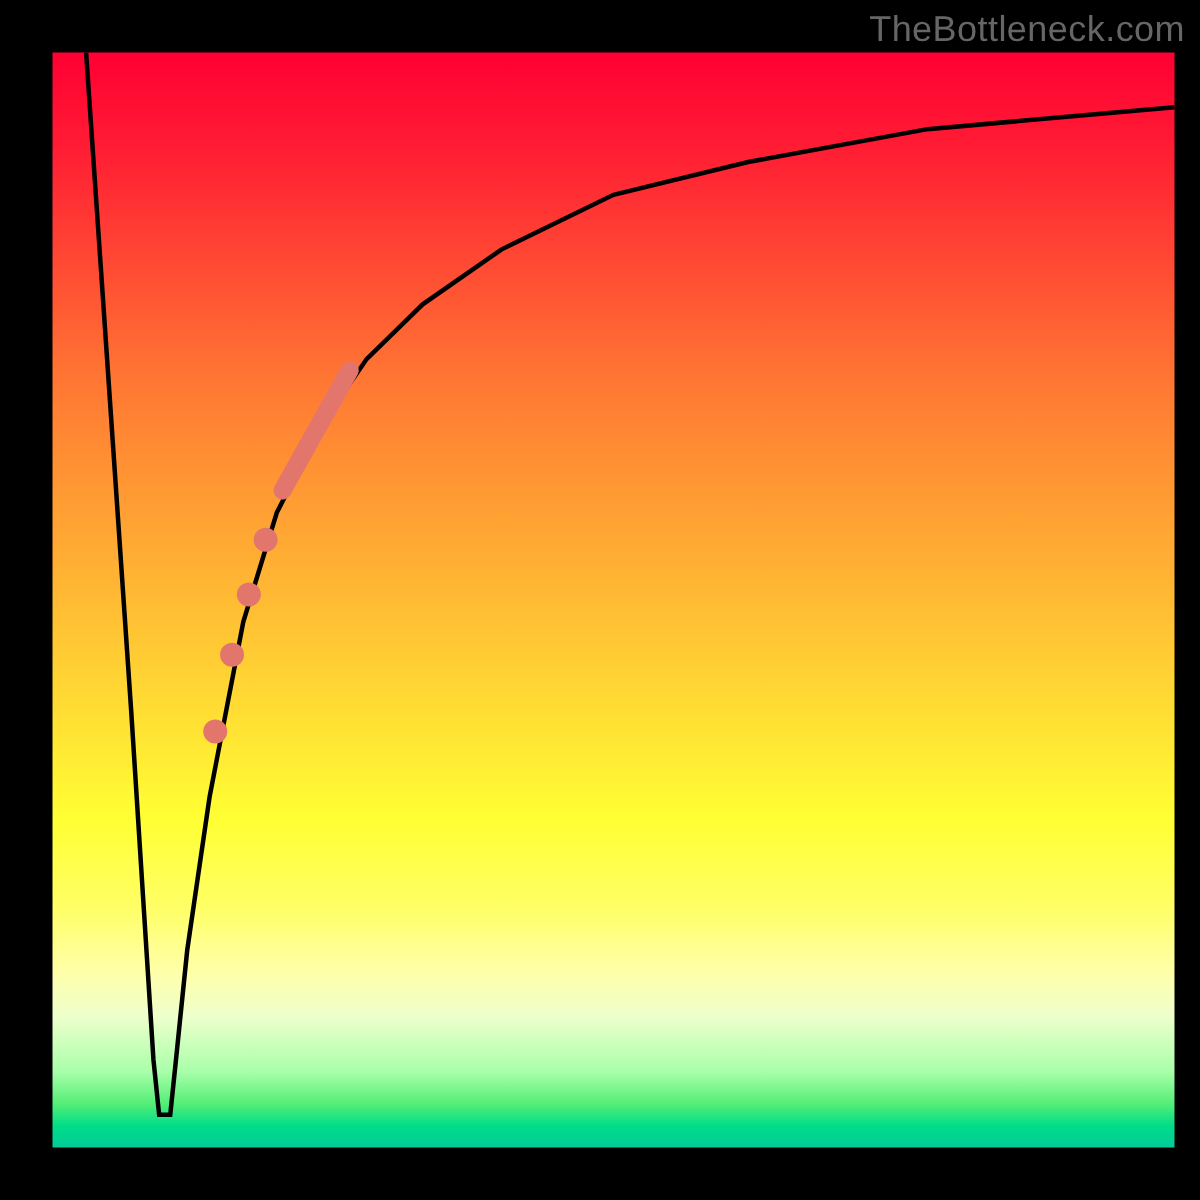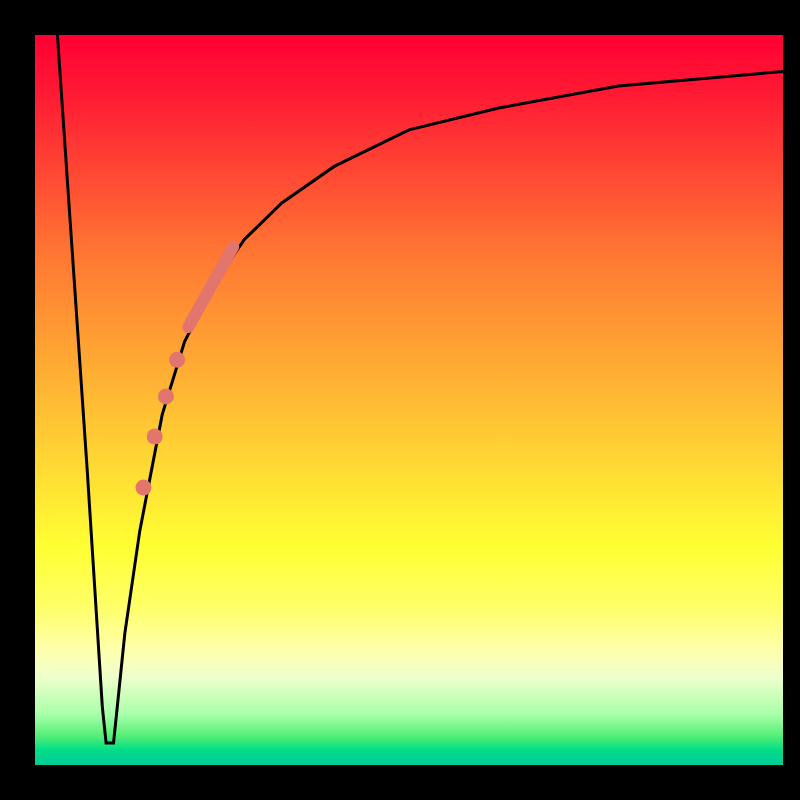--- a/index.html
+++ b/index.html
@@ -57,20 +57,21 @@
     width: 748px;
     height: 730px;
     overflow: visible;
   }
 </style>
 </head>
 <body>
 
 <div class="frame">
 
+  <div class="watermark">TheBottleneck.com</div>
 
   <div class="plot-area">
     <svg class="curve" viewBox="0 0 748 730" preserveAspectRatio="none">
       <g>
         <path id="curve-path" fill="none" stroke="#000000" stroke-width="3" d="M22.4 0.0 L37.4 219.0 L52.4 438.0 L67.3 671.6 L71.1 708.1 L74.8 708.1 L78.5 708.1 L82.3 671.6 L89.8 598.6 L104.7 496.4 L127.2 379.6 L149.6 306.6 L179.5 248.2 L209.4 204.4 L246.8 167.9 L299.2 131.4 L374.0 94.9 L463.8 73.0 L583.4 51.1 L748.0 36.5 "></path>
       </g>
       <g>
         <path id="band-path" fill="none" stroke="#e2766c" stroke-width="12" stroke-linecap="round" d="M153.3 292.0 L198.2 211.7"></path>
       </g>
       <g id="dots-group">

